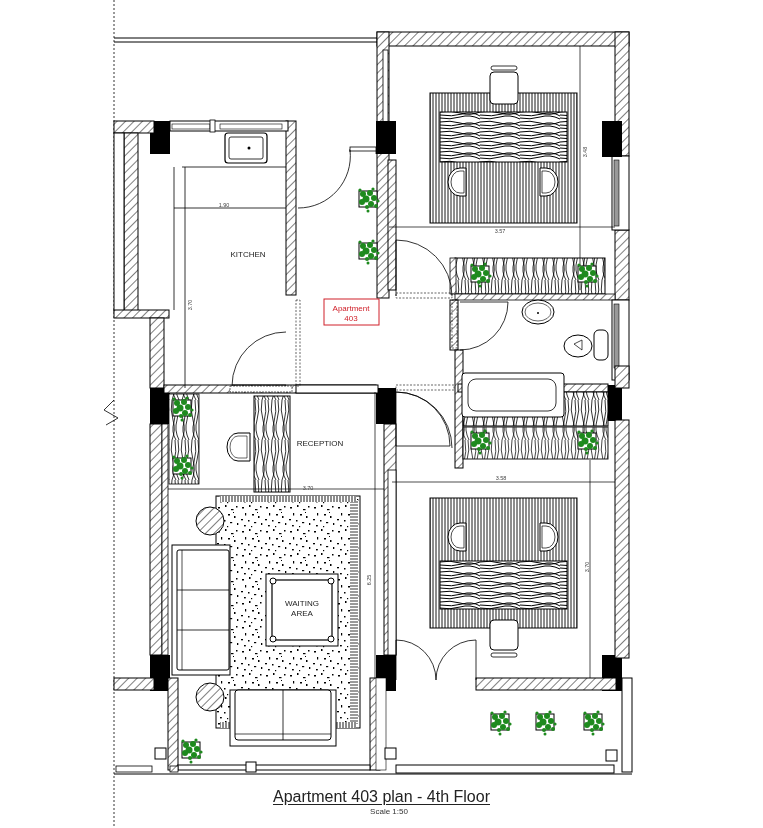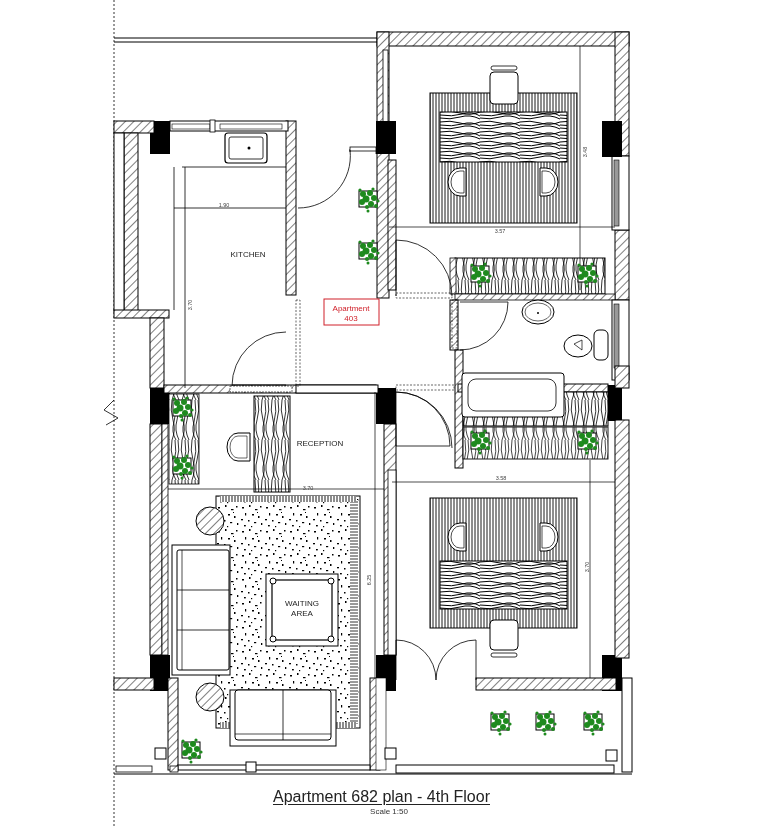--- a/index.html
+++ b/index.html
@@ -298,15 +298,15 @@
     </g>
     <g>
       <circle cx="210" cy="697" r="14" fill="url(#hatch)" stroke="#000" stroke-width="1"></circle>
     </g>
     <text class="dim" x="0" y="0" transform="translate(371,580) rotate(-90)" text-anchor="middle">6.25</text>
     <use href="#plant" x="191" y="750"></use>
   </g>
 </svg>
 
 <div class="title">
-  <span class="u">Apartment 682 plan - 4th Floor</span>
+  <span class="u">Apartment 403 plan - 4th Floor</span>
 </div>
 <div class="subtitle">Scale 1:50</div>
 
 </body></html>

